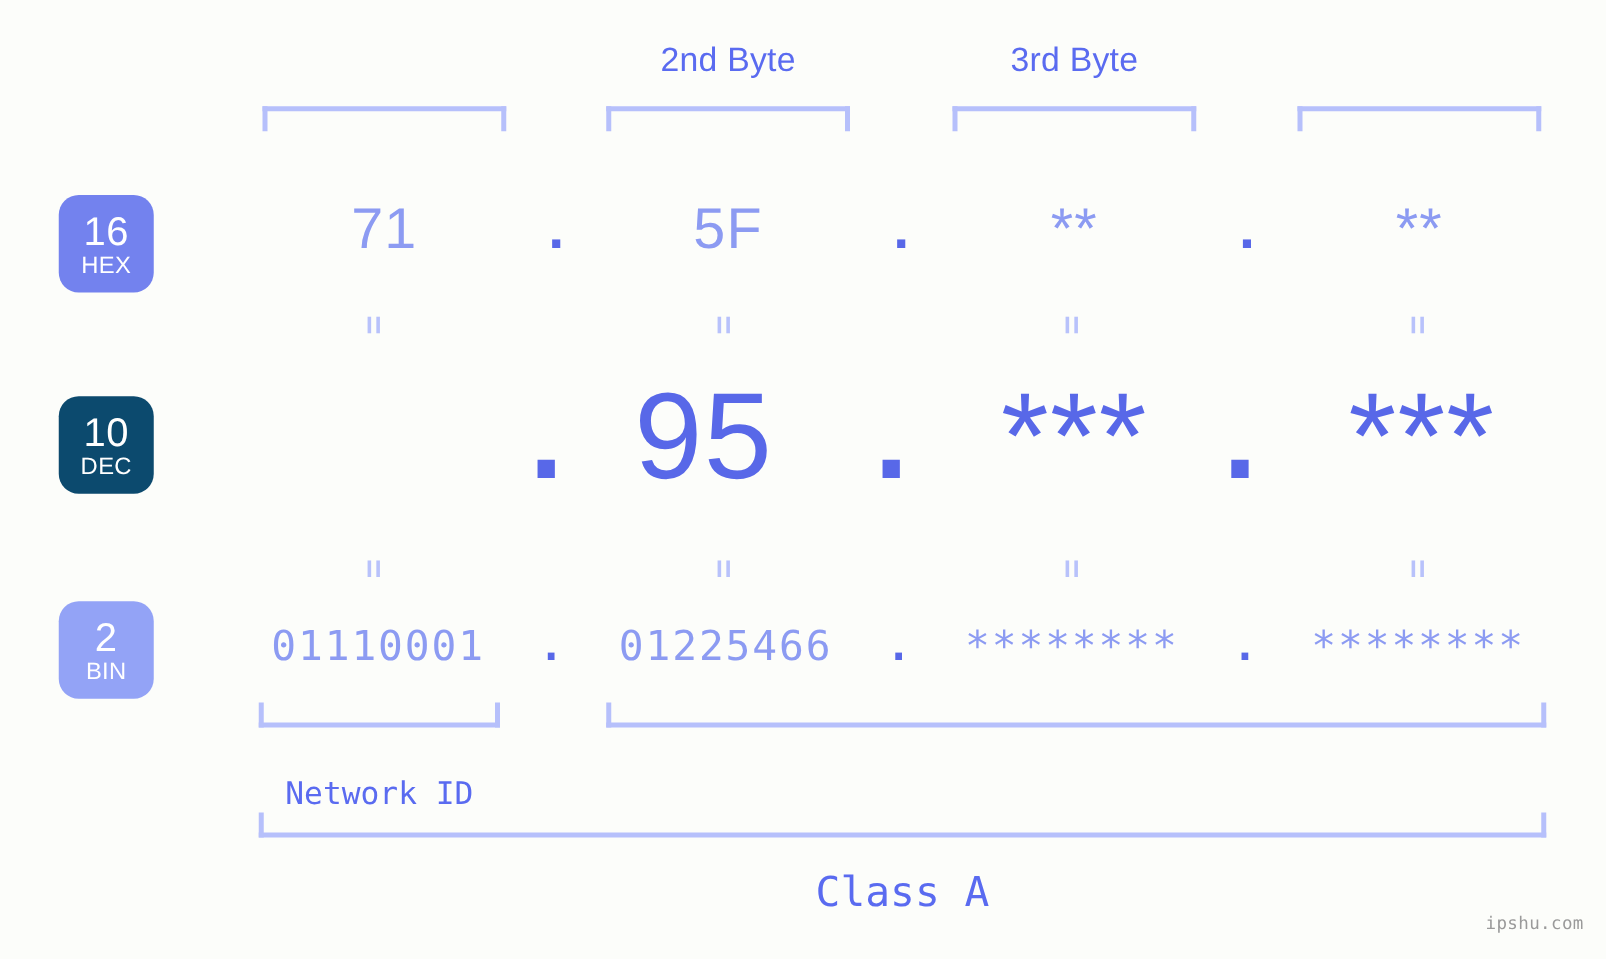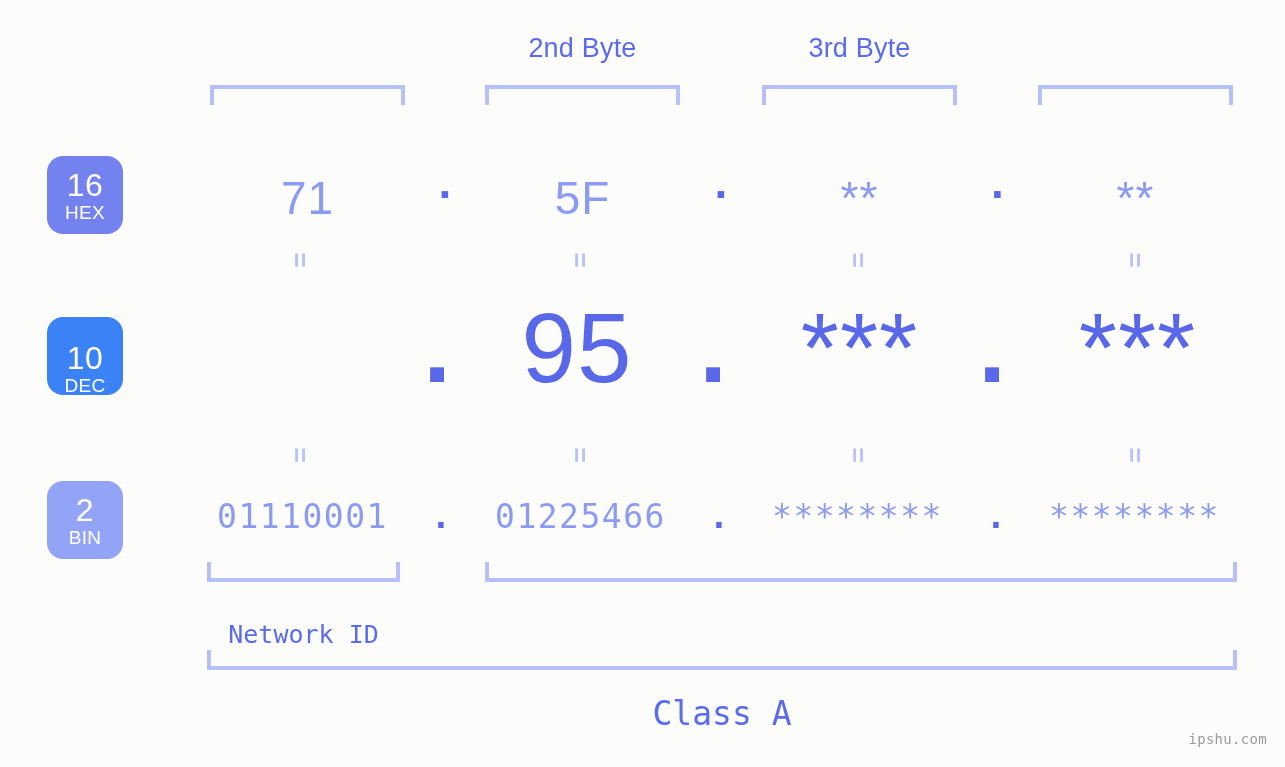--- a/index.html
+++ b/index.html
@@ -68,34 +68,34 @@
     font-weight: 400;
     letter-spacing: 0.5px;
   }
   .badge .abbr {
     font-size: 19px;
     font-weight: 400;
     margin-top: 2px;
     letter-spacing: 0.3px;
   }
   .badge-hex { top: 156px; background: #7382ee; }
-  .badge-dec { top: 317px; background: #3b82f6; justify-content: flex-end; }
+  .badge-dec { top: 317px; background: #0c4a6e; }
   .badge-bin { top: 481px; background: #93a3f6; }
 
   
   .row-cell {
     position: absolute;
     text-align: center;
     white-space: nowrap;
   }
 
   .hex-val {
     font-size: 46px;
     color: #8c9bf2;
-    top: 171px;
+    top: 155px;
     letter-spacing: 1px;
   }
   .hex-dot {
     font-size: 46px;
     color: #5868e8;
     top: 155px;
     font-weight: 700;
   }
 
   .dec-val {
@@ -203,21 +203,21 @@
   <div class="row-cell hex-val" style="left:762px;width:195px;">**</div>
   <div class="row-cell hex-dot" style="left:957px;width:81px;">.</div>
   <div class="row-cell hex-val" style="left:1038px;width:195px;">**</div>
 
   <div class="eq eq-row1" style="left:292px;">=</div>
   <div class="eq eq-row1" style="left:572px;">=</div>
   <div class="eq eq-row1" style="left:850px;">=</div>
   <div class="eq eq-row1" style="left:1127px;">=</div>
 
   <div class="row-cell dec-dot" style="left:398px;width:78px;">.</div>
-  <div class="row-cell dec-val" style="left:472px;width:210px;">95</div>
+  <div class="row-cell dec-val" style="left:458px;width:210px;">95</div>
   <div class="row-cell dec-dot" style="left:673px;width:80px;">.</div>
   <div class="row-cell dec-val" style="left:752px;width:215px;">***</div>
   <div class="row-cell dec-dot" style="left:952px;width:80px;">.</div>
   <div class="row-cell dec-val" style="left:1030px;width:215px;">***</div>
 
   <div class="eq eq-row2" style="left:292px;">=</div>
   <div class="eq eq-row2" style="left:572px;">=</div>
   <div class="eq eq-row2" style="left:850px;">=</div>
   <div class="eq eq-row2" style="left:1127px;">=</div>
 

